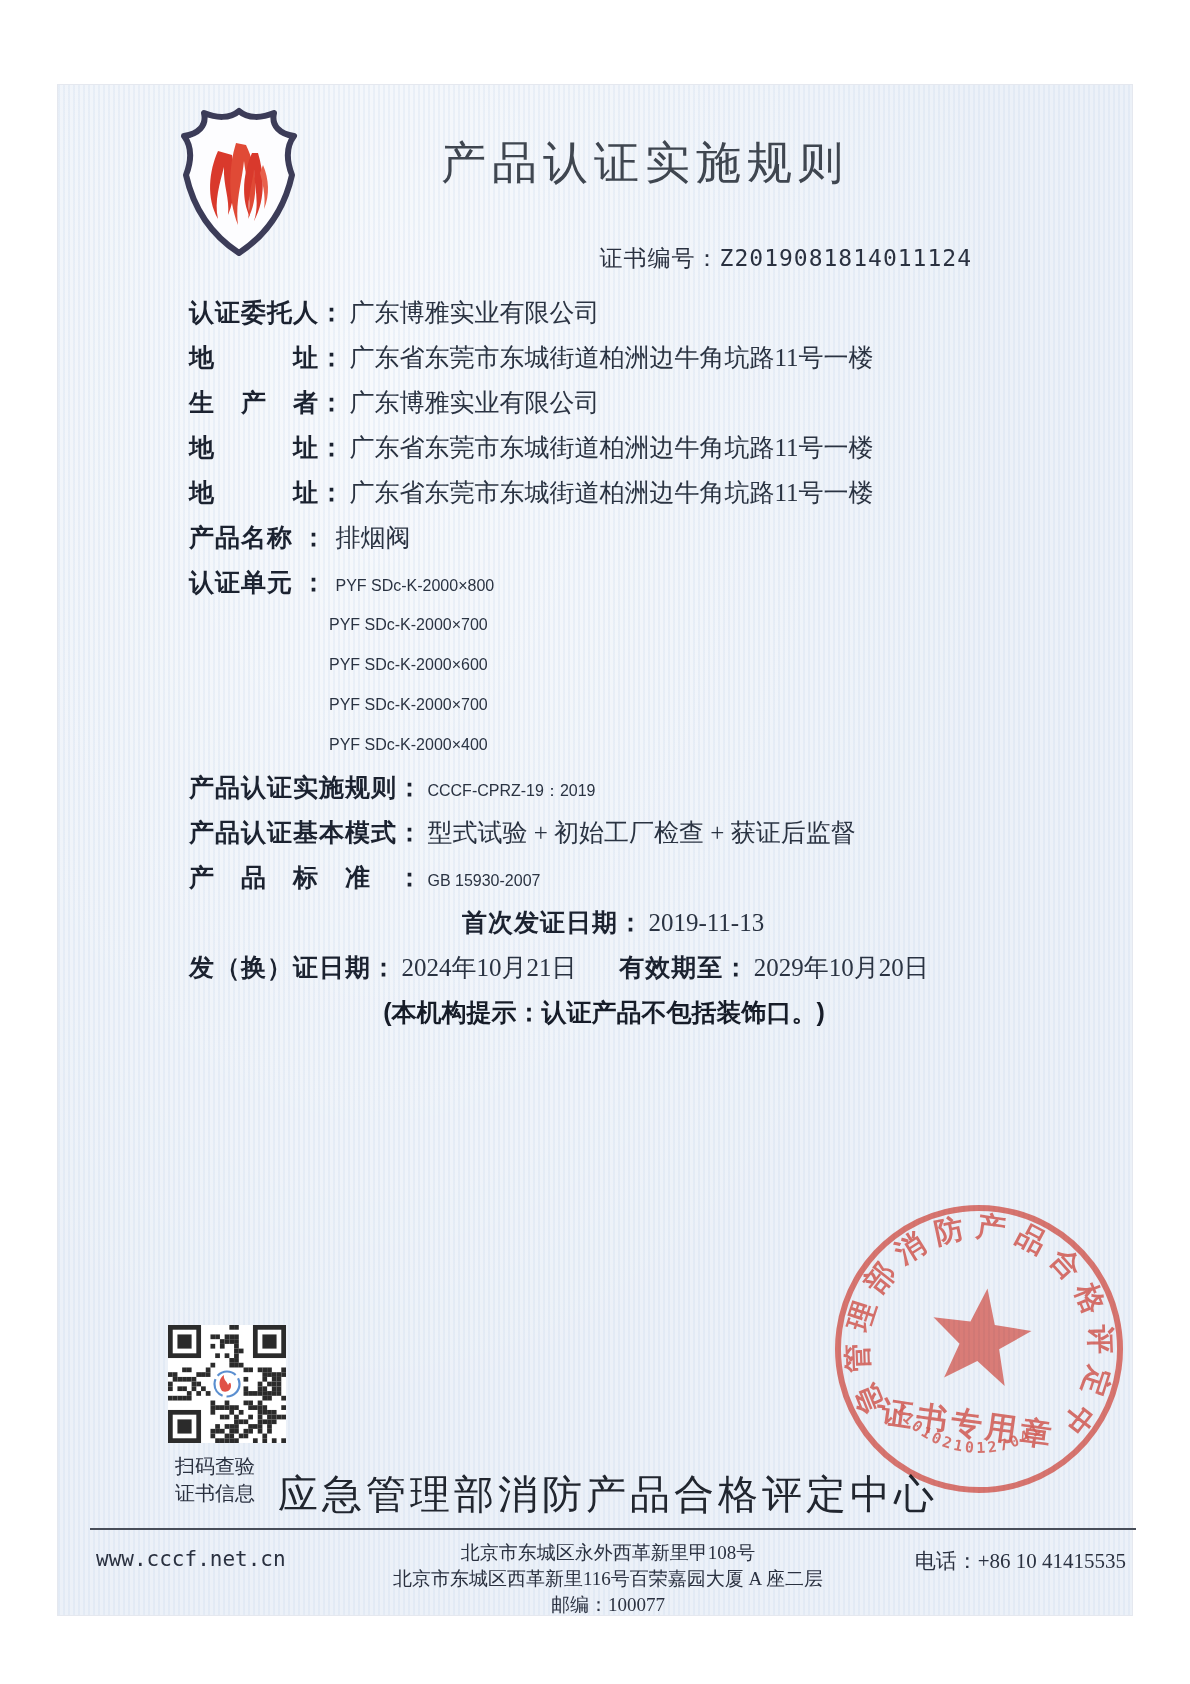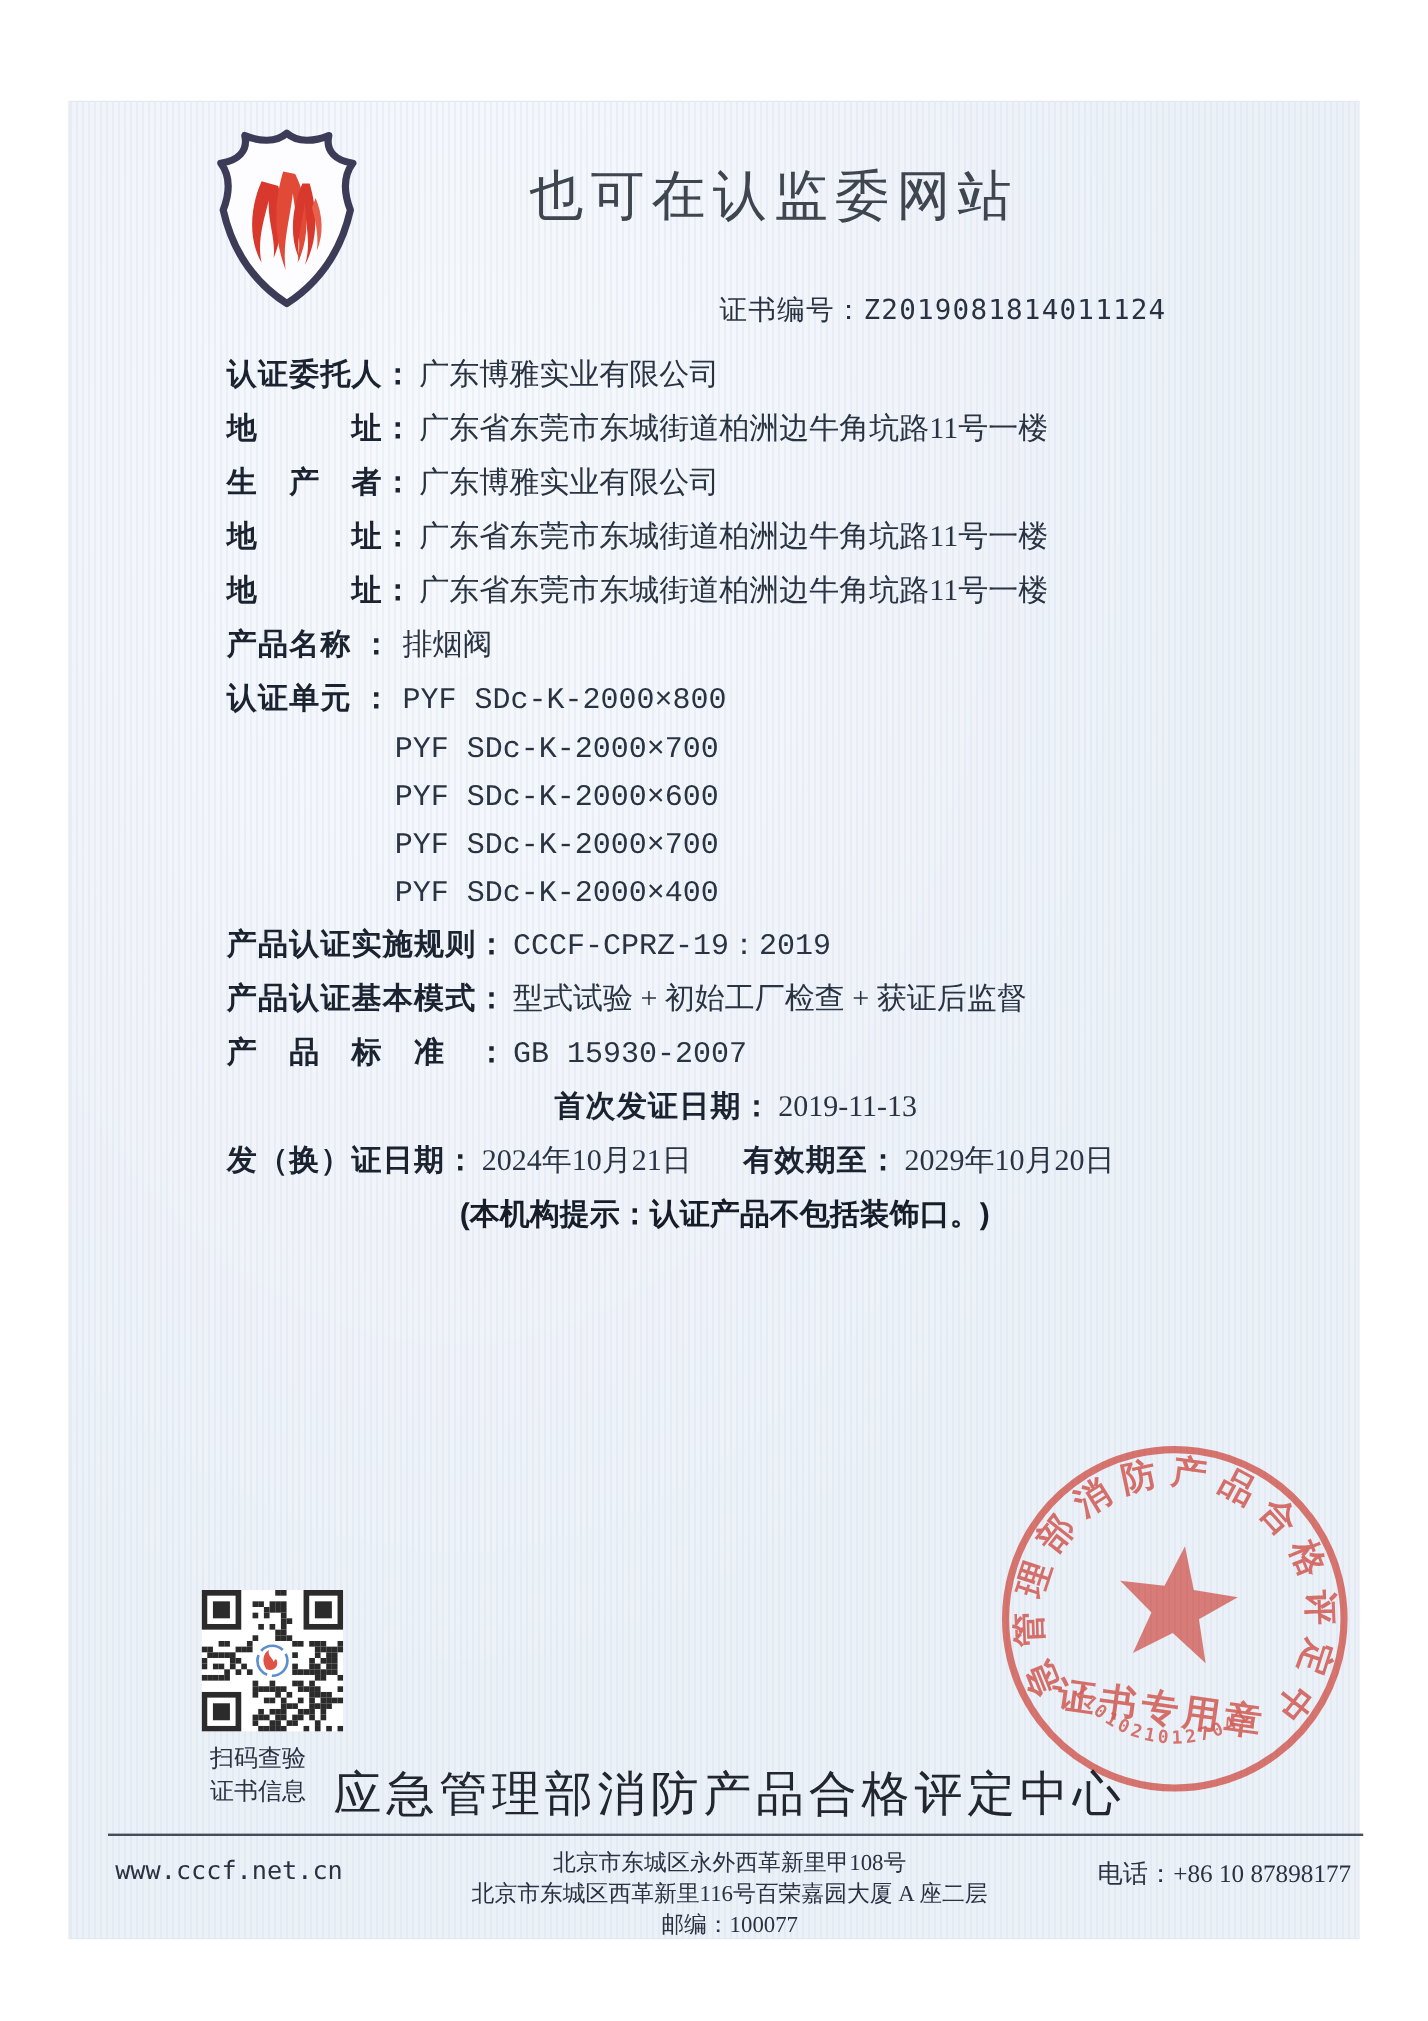--- a/index.html
+++ b/index.html
@@ -25,21 +25,21 @@
   .certno{
     position:absolute;right:160px;top:158px;font-size:23px;color:#2a3140;
     font-family:"DejaVu Serif", serif;letter-spacing:1px;
   }
   .certno .num{font-family:"DejaVu Sans Mono", monospace;letter-spacing:1px;}
   
   .fields{position:absolute;left:117px;top:205px;width:890px;margin-left:14px;}
   .frow{height:45px;line-height:45px;white-space:nowrap;}
   .flabel{display:inline-block;min-width:142px;font-weight:bold;font-size:25px;color:#1b2230;letter-spacing:1px;}
   .fvalue{font-size:25px;color:#2a3342;font-family:"Liberation Serif", serif;}
-  .mono{font-family:Liberation Mono, monospace;font-size:25px;}
+  .mono{font-family:Liberation Sans, sans-serif;font-size:16px;}
   .crow{height:40px;line-height:40px;white-space:nowrap;}
   .crow.lab{padding-left:78px;}
   .crow .clabel{display:inline-block;min-width:62px;font-weight:bold;font-size:25px;color:#1b2230;}
   .crow.item{padding-left:140px;}
   .rrow{height:45px;line-height:45px;white-space:nowrap;}
   .rlabel{font-weight:bold;font-size:25px;color:#1b2230;letter-spacing:1px;}
   .statement{
     width:870px;font-weight:bold;font-size:26px;line-height:45px;color:#161c28;
     letter-spacing:.5px;
   }
@@ -75,21 +75,21 @@
 
   <svg class="logo" viewBox="0 0 146 158">
     <path d="M73 8 C64 16 50 15 38 10 C41 23 32 31 18 33 C27 45 25 59 20 72
              C29 112 50 135 73 150 C96 135 117 112 126 72 C121 59 119 45 128 33
              C114 31 105 23 108 10 C96 15 82 16 73 8 Z" fill="#fdfdff" stroke="#3c3c58" stroke-width="6" stroke-linejoin="round"></path>
     <path d="M52 48 C43 68 40 95 52 116 C48 98 54 80 58 64 C57 82 64 96 62 112 C70 94 70 72 66 52 Z" fill="#d9392c"></path>
     <path d="M70 40 C62 66 62 96 72 122 C69 100 76 78 78 58 C80 76 86 92 82 116 C94 92 90 62 80 42 Z" fill="#e04a36"></path>
     <path d="M92 50 C98 70 100 96 88 118 C94 100 88 82 88 66 C86 84 80 98 84 114 C74 94 78 68 86 50 Z" fill="#d9392c"></path>
     <path d="M97 62 C103 76 104 92 98 106 C100 92 96 78 94 70 Z" fill="#e8604b"></path>
   </svg>
-  <div class="title">也可在认监委网站</div>
+  <div class="title">产品认证实施规则</div>
 
   <div class="certno">
     <span>证书编号：</span><span class="num">Z2019081814011124</span>
   </div>
 
   <div class="fields">
     <div class="frow">
       <span class="flabel">认证委托人：</span>
       <span class="fvalue">广东博雅实业有限公司</span>
     </div>
@@ -360,15 +360,15 @@
     </g>
   </svg>
 
   <div class="sep"></div>
   <div class="foot-web">www.cccf.net.cn</div>
   <div class="foot-addr">
     <div>北京市东城区永外西革新里甲108号</div>
     <div>北京市东城区西革新里116号百荣嘉园大厦 A 座二层</div>
     <div>邮编：100077</div>
   </div>
-  <div class="foot-phone">电话：+86 10 87898177</div>
+  <div class="foot-phone">电话：+86 10 41415535</div>
 
 </div>
 
 </body></html>

